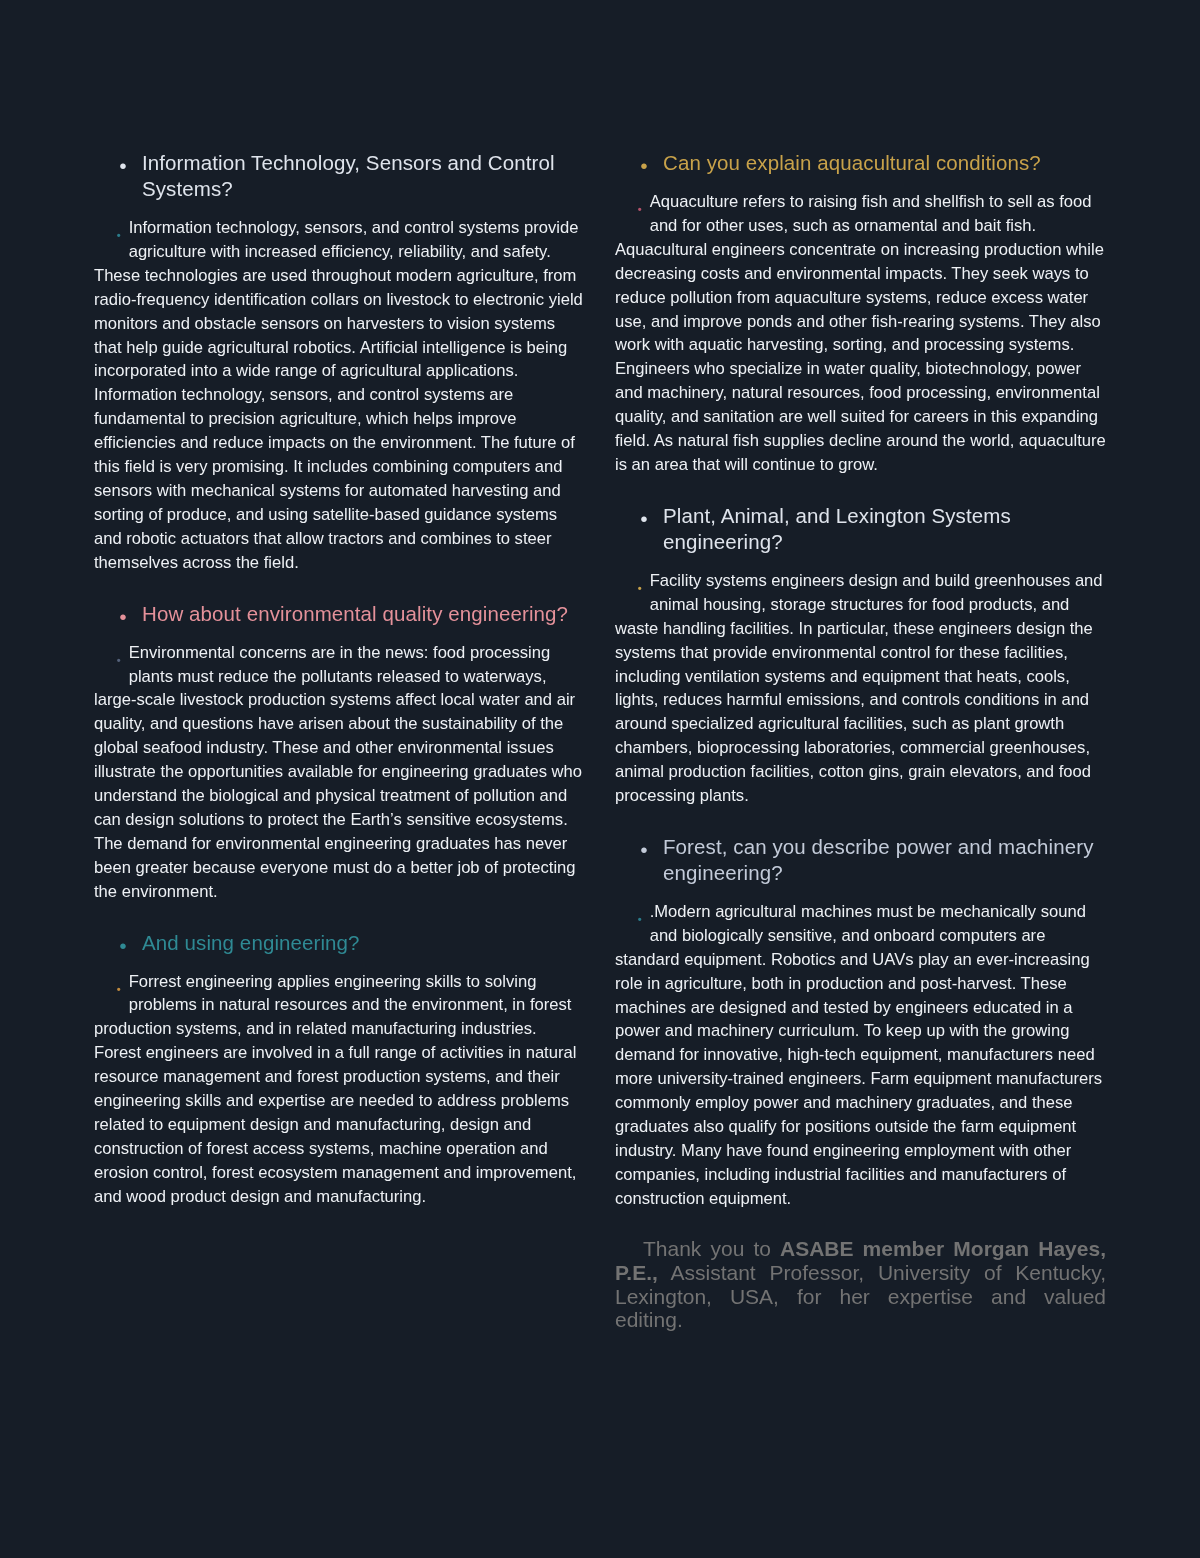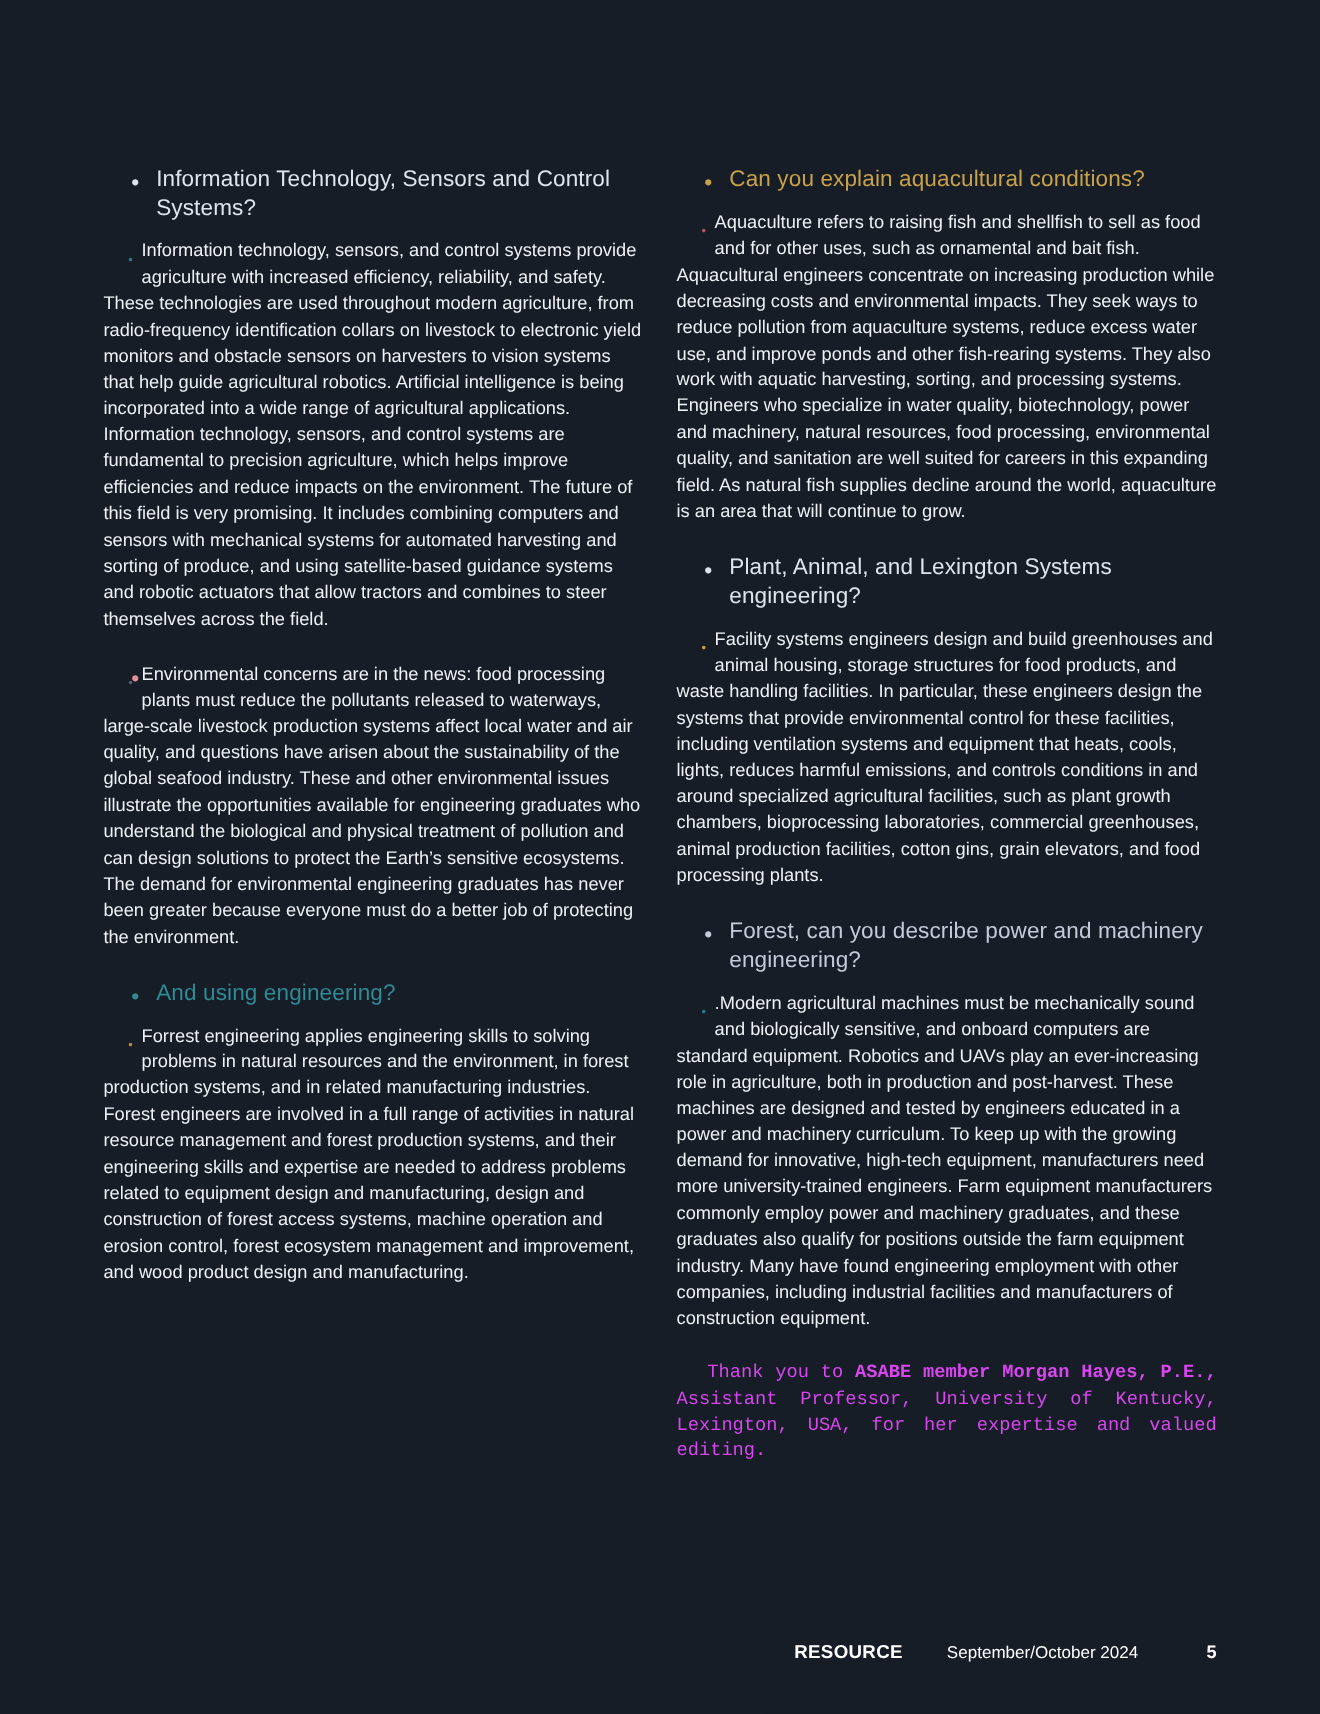--- a/index.html
+++ b/index.html
@@ -92,26 +92,25 @@
   }
   .a-mark .dot {
     font-size: 17px;
     -webkit-text-stroke: 0;
     color: currentColor;
   }
   .a-text { }
 
   .thanks {
     margin-top: 26px;
-    font-size: 17px;
+    font-size: 21px;
     line-height: 23.9px;
-    color: #d946ef;
+    color: #737373;
     text-align: justify;
     text-indent: 28px;
-    font-family: Liberation Mono, monospace;
   }
   .thanks b { font-weight: 700; }
 
   .footer {
     position: absolute;
     left: 94px;
     right: 94px;
     bottom: 40px;
     height: 26px;
     display: flex;
@@ -160,20 +159,21 @@
           </span>
           <span class="a-text">Information technology, sensors, and control systems provide agriculture with increased efficiency, reliability, and safety. These technologies are used throughout modern agriculture, from radio-frequency identification collars on livestock to electronic yield monitors and obstacle sensors on harvesters to vision systems that help guide agricultural robotics. Artificial intelligence is being incorporated into a wide range of agricultural applications. Information technology, sensors, and control systems are fundamental to precision agriculture, which helps improve efficiencies and reduce impacts on the environment. The future of this field is very promising. It includes combining computers and sensors with mechanical systems for automated harvesting and sorting of produce, and using satellite-based guidance systems and robotic actuators that allow tractors and combines to steer themselves across the field.</span>
         </p>
       </div>
 
       <div class="qa-block">
         <div class="q-head" style="color: rgb(228, 145, 154);">
           <span class="q-mark" style="color: rgb(228, 145, 154);">
             <span class="glyph">Q</span><span class="dot">.</span>
           </span>
+          <span>How about environmental quality engineering?</span>
         </div>
         <p class="a-body">
           <span class="a-mark" style="color: rgb(84, 97, 122);">
             <span class="glyph">A</span><span class="dot">.</span>
           </span>
           <span class="a-text">Environmental concerns are in the news: food processing plants must reduce the pollutants released to waterways, large-scale livestock production systems affect local water and air quality, and questions have arisen about the sustainability of the global seafood industry. These and other environmental issues illustrate the opportunities available for engineering graduates who understand the biological and physical treatment of pollution and can design solutions to protect the Earth’s sensitive ecosystems. The demand for environmental engineering graduates has never been greater because everyone must do a better job of protecting the environment.</span>
         </p>
       </div>
 
       <div class="qa-block">
@@ -239,19 +239,14 @@
           <span class="a-text">.Modern agricultural machines must be mechanically sound and biologically sensitive, and onboard computers are standard equipment. Robotics and UAVs play an ever-increasing role in agriculture, both in production and post-harvest. These machines are designed and tested by engineers educated in a power and machinery curriculum. To keep up with the growing demand for innovative, high-tech equipment, manufacturers need more university-trained engineers. Farm equipment manufacturers commonly employ power and machinery graduates, and these graduates also qualify for positions outside the farm equipment industry. Many have found engineering employment with other companies, including industrial facilities and manufacturers of construction equipment.</span>
         </p>
       </div>
 
       <p class="thanks"><span>Thank you to </span><b>ASABE member Morgan Hayes, P.E.,</b><span> Assistant Professor, University of Kentucky, Lexington, USA, for her expertise and valued editing.</span></p>
 
     </div>
 
   </div>
 
-  <div class="footer">
-    <span class="footer-brand">RESOURCE</span>
-    <span class="footer-date">September/October 2024</span>
-    <span class="footer-page">5</span>
-  </div>
 
 </div>
 
 </body></html>

